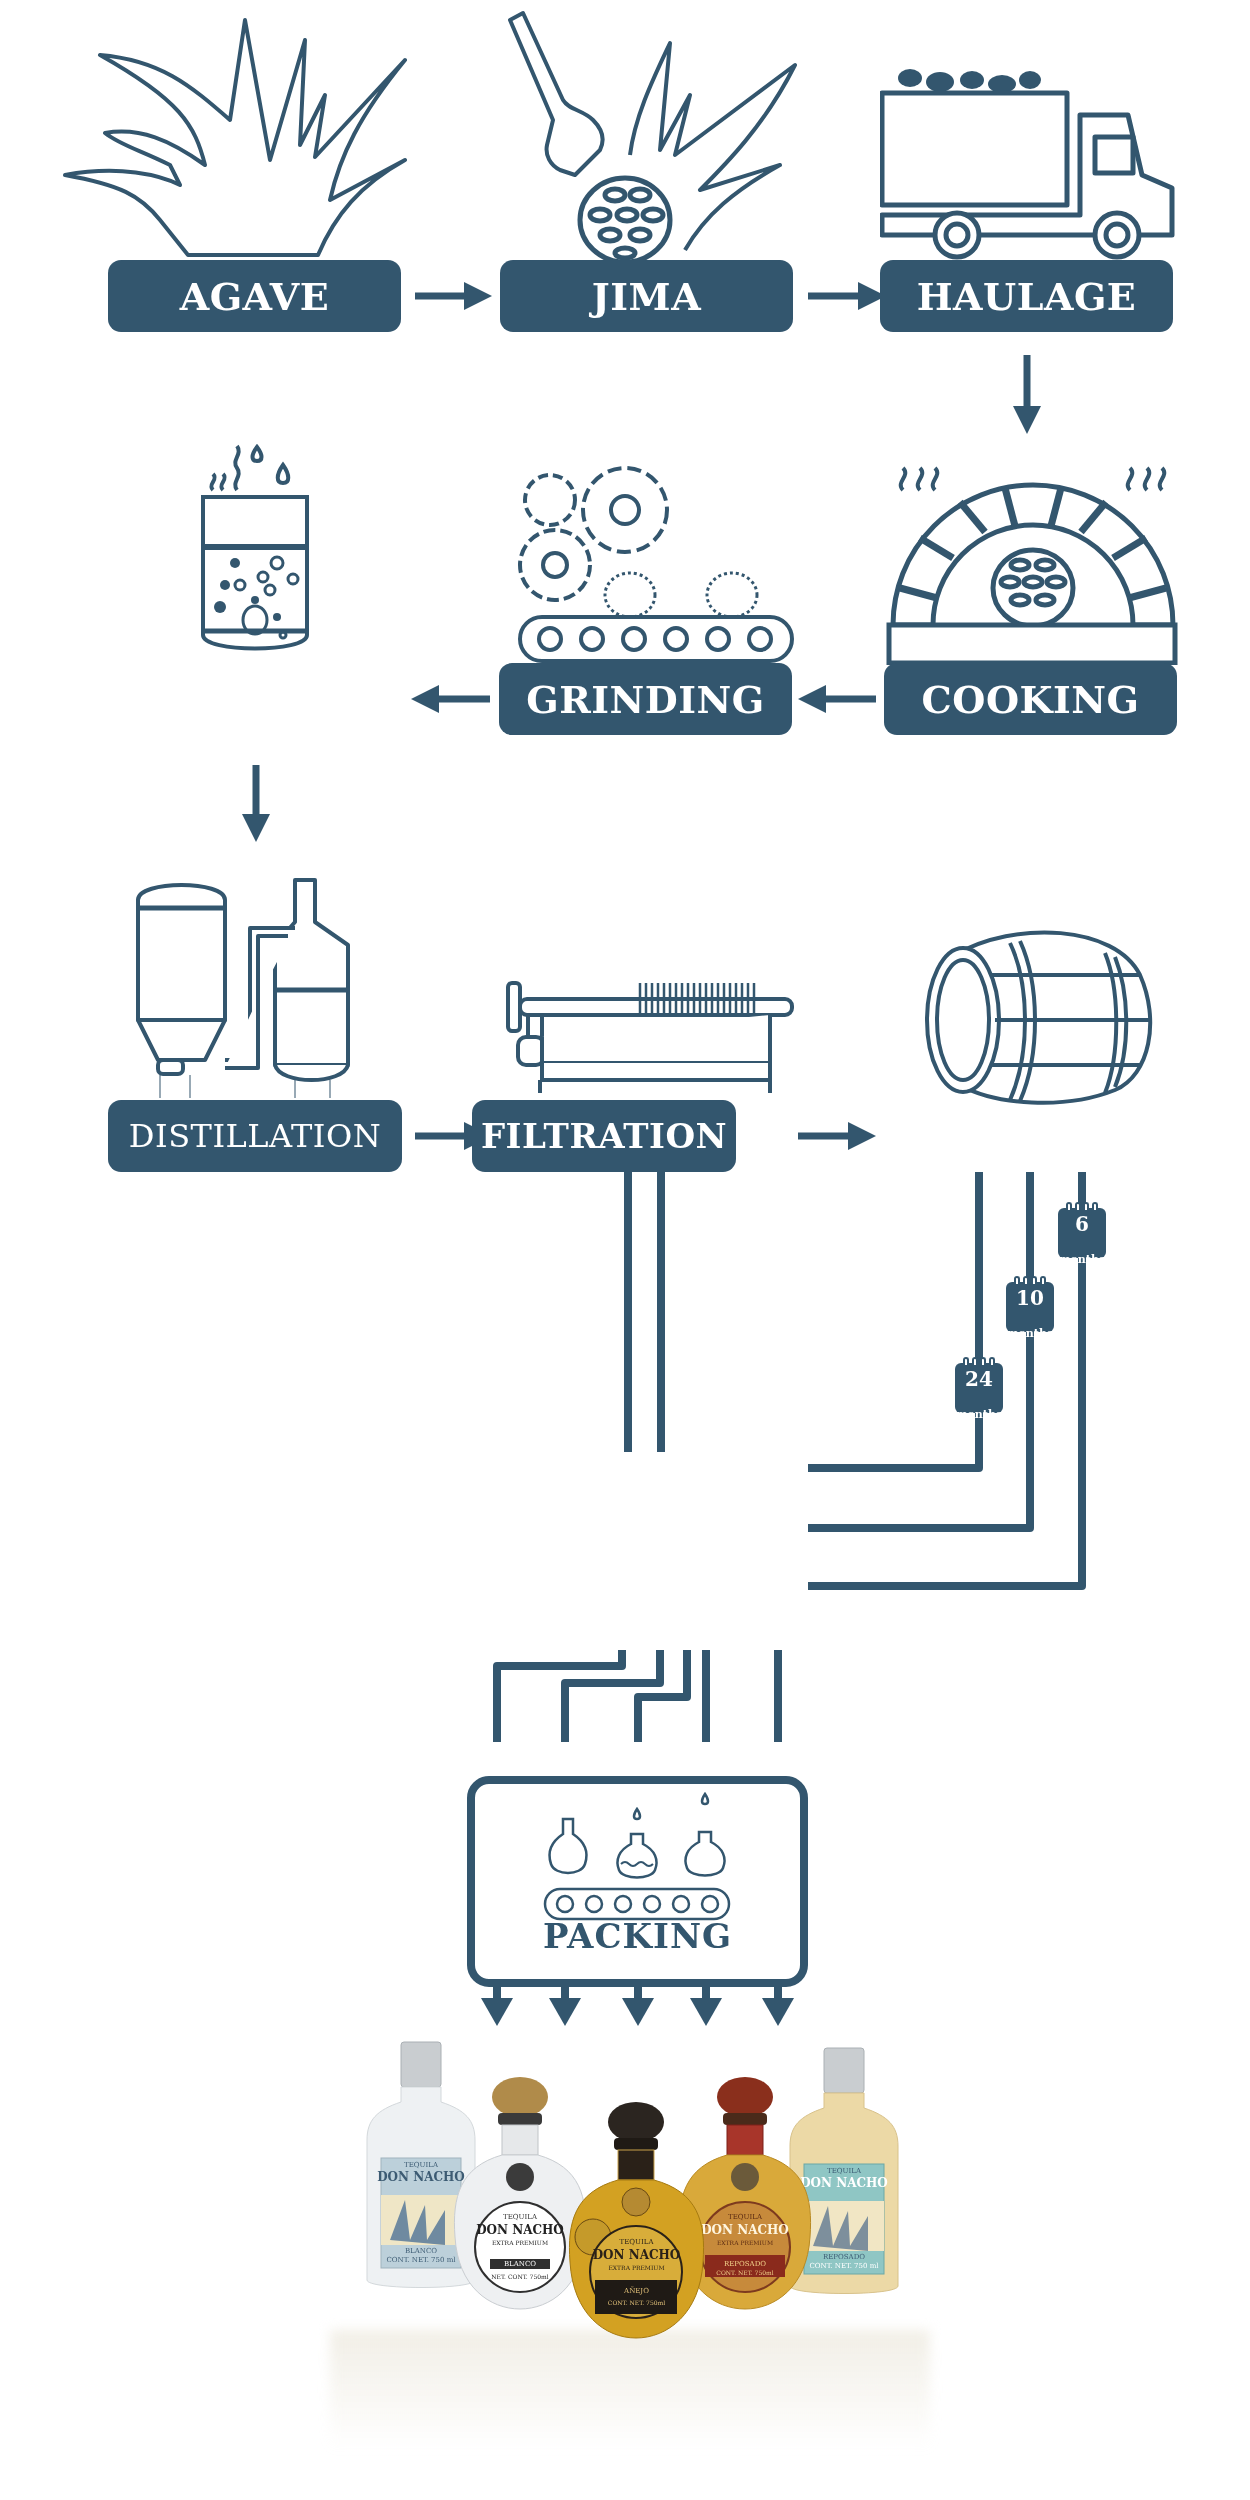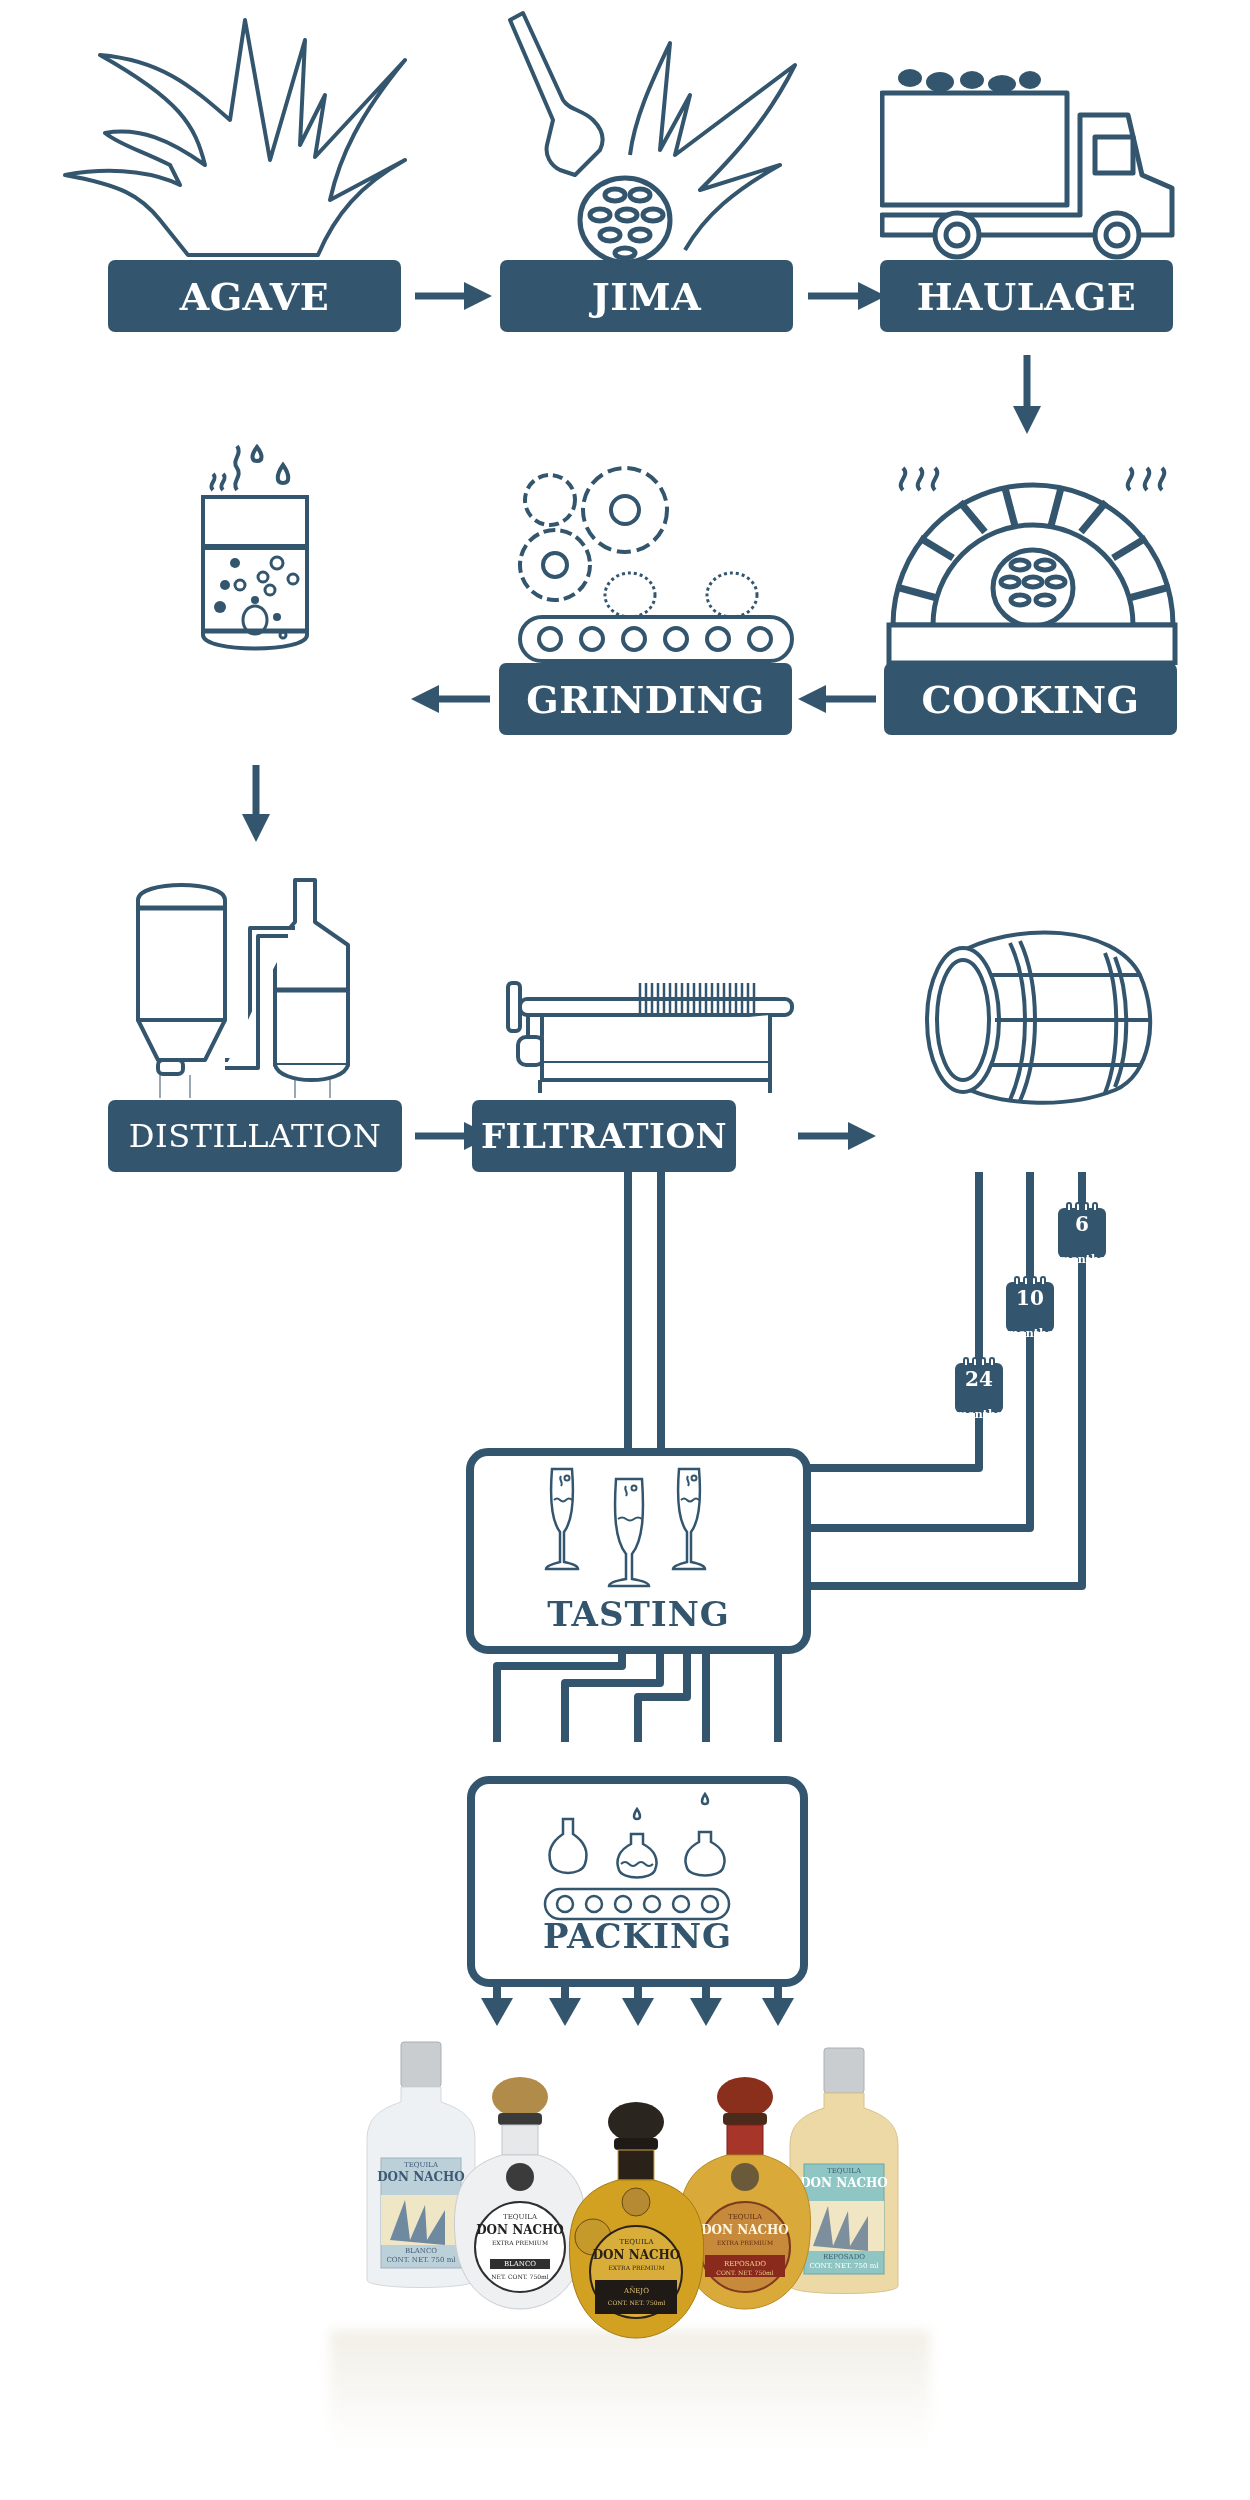--- a/index.html
+++ b/index.html
@@ -1,18 +1,18 @@
 <!DOCTYPE html>
 <html><head>
 <meta charset="utf-8">
 <style>
   html, body { margin:0; padding:0; background:#ffffff; }
   #canvas { position:relative; width:1250px; height:2500px; background:#ffffff; overflow:hidden; }
   .stage {
-    position:absolute; background:#33566e; border-radius:7px;
+    position:absolute; background:#33566e; border-radius:13px;
     color:#ffffff; display:flex; align-items:center; justify-content:center;
     font-family:"DejaVu Serif", serif; font-weight:bold; letter-spacing:0.5px;
     white-space:nowrap;
   }
   .stage.big { font-size:38px; }
   .stage.mid { font-size:34px; }
   .stage.small { font-size:32px; font-weight:normal;text-align:right; }
   .stage.xsmall { font-size:24px; }
   svg.layer { position:absolute; left:0; top:0; }
   .icon { position:absolute; }
@@ -315,39 +315,20 @@
     <div class="rings">
         <span></span>
         <span></span>
         <span></span>
         <span></span>
       </div>
     <span class="num">24</span>
     <span class="unit">months</span>
   </div>
 
-  <div class="panel" style="left:466px;top:1448px;width:345px;height:206px">
-    <svg class="icon" style="left:70px;top:8px" width="180" height="125" viewBox="0 0 180 125">
-      <g fill="#fff" stroke="#33566e" stroke-width="2.5">
-        <path d="M8 5 L28 5 C30 30 30 55 20 68 L20 98 C30 100 34 102 34 105 L2 105 C2 102 8 100 16 98 L16 68 C6 55 6 30 8 5 Z"></path>
-        <path d="M72 15 L98 15 C100 45 100 75 88 90 L88 115 C100 117 105 119 105 122 L65 122 C65 119 70 117 82 115 L82 90 C70 75 70 45 72 15 Z"></path>
-        <path d="M135 5 L155 5 C157 30 157 55 147 68 L147 98 C157 100 161 102 161 105 L129 105 C129 102 135 100 143 98 L143 68 C133 55 133 30 135 5 Z"></path>
-      </g>
-      <g fill="none" stroke="#33566e" stroke-width="2">
-        <path d="M10 36 q3 -3 6 0 q3 3 6 0 q3 -3 6 0"></path>
-        <path d="M74 55 q4 -3 8 0 q4 3 8 0 q4 -3 8 0"></path>
-        <path d="M137 36 q3 -3 6 0 q3 3 6 0 q3 -3 6 0"></path>
-        <path d="M17 12 c-3 4 3 6 0 10 M82 22 c-3 4 3 6 0 10 M144 12 c-3 4 3 6 0 10"></path>
-        <circle cx="23" cy="14" r="2.5"></circle>
-          <circle cx="90" cy="24" r="2.5"></circle>
-          <circle cx="150" cy="14" r="2.5"></circle>
-      </g>
-    </svg>
-    <div class="panel-label" style="top:138px">TASTING</div>
-  </div>
 
   <div class="panel" style="left:467px;top:1776px;width:341px;height:211px">
     <svg class="icon" style="left:68px;top:0px" width="200" height="150" viewBox="0 0 200 150">
       <g fill="#fff" stroke="#33566e" stroke-width="2.5">
         <path d="M20 35 L30 35 L30 50 C42 58 46 68 42 80 C38 92 12 92 8 80 C4 68 8 58 20 50 Z"></path>
         <path d="M88 50 L100 50 L100 60 C112 66 116 76 112 86 C108 96 80 96 76 86 C72 76 76 66 88 60 Z"></path>
         <path d="M156 48 L168 48 L168 58 C180 64 184 74 180 84 C176 94 148 94 144 84 C140 74 144 64 156 58 Z"></path>
         <path d="M94 25 c-4 6 -4 10 0 10 c4 0 4 -4 0 -10 z M162 10 c-4 6 -4 10 0 10 c4 0 4 -4 0 -10 z"></path>
       </g>
       <path d="M78 80 q4 -4 8 0 q4 4 8 0 q4 -4 8 0 q4 4 8 0" fill="none" stroke="#33566e" stroke-width="2"></path>

